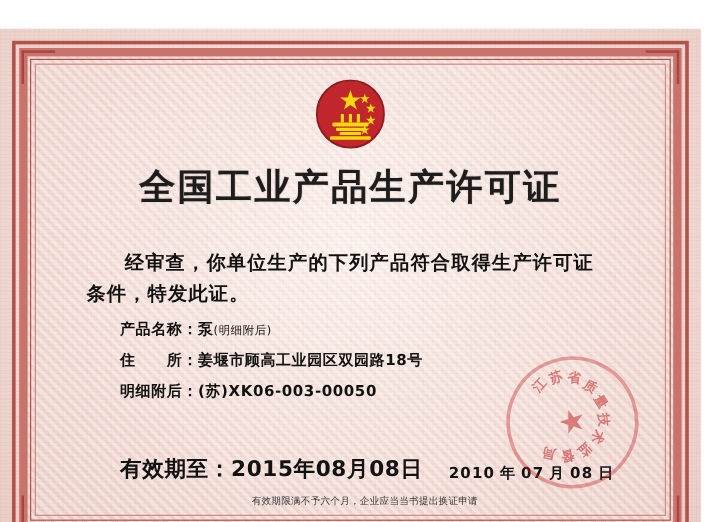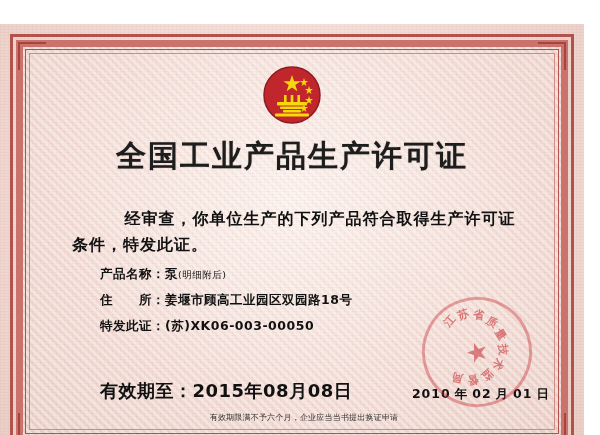--- a/index.html
+++ b/index.html
@@ -144,21 +144,21 @@
     letter-spacing: 0.5px;
   }
   .statement {
     font-size: 16px;
     font-weight: bold;
     line-height: 1.6;
     letter-spacing: 1px;
     margin-left: 12px;
   }
   .statement .indent { display: block; }
-  .statement .indent.first { text-indent: 32px; text-align: center; }
+  .statement .indent.first { text-indent: 32px; }
 
   .field {
     font-size: 12.5px;
     font-weight: bold;
     margin-top: 9px;
     letter-spacing: 0.5px;
     margin-left: 40px;
     white-space: nowrap;
   }
   .field .label { display: inline-block; font-family: Liberation Serif, serif; }
@@ -169,21 +169,21 @@
   }
 
   
   #dateline {
     position: absolute;
     left: 0;
     right: 0;
     bottom: 56px;
     display: flex;
     justify-content: flex-end;
-    padding-right: 32px;
+    padding-right: 70px;
     font-size: 12.5px;
     font-weight: bold;
     color: #111;
     letter-spacing: 1px;
   }
   #dateline span { margin: 0 2px; }
 
   #validline {
     position: absolute;
     left: 100px;
@@ -304,34 +304,34 @@
     <div class="field">
       <span class="label">产品名称：</span><span class="value">泵</span><span class="small">(明细附后)</span>
     </div>
 
     <div class="field">
       <span class="label">住　　所：</span><span class="value">姜堰市顾高工业园区双园路18号</span>
     </div>
 
 
     <div class="field">
-      <span class="label">特发此证：</span><span class="value">(苏)XK06-003-00050</span>
+      <span class="label">明细附后：</span><span class="value">(苏)XK06-003-00050</span>
     </div>
   </div>
 
   <div id="validline">
     <span>有效期至：</span><span>2015年08月08日</span>
   </div>
 
   <div id="dateline">
     <span>2010</span>
     <span>年</span>
-    <span>02</span>
+    <span>07</span>
     <span>月</span>
-    <span>01</span>
+    <span>08</span>
     <span>日</span>
   </div>
 
   <div id="footnote">有效期限满不予六个月，企业应当当书提出换证申请</div>
 
   <div id="stamp">
     <div class="star"></div>
     <div class="stamp-text" id="stamp-text">
         <span style="transform: translate(-25px, -41.641px) rotate(-30deg);">江</span>
         <span style="transform: translate(-7.32579px, -46.9323px) rotate(-3.33333deg);">苏</span>

